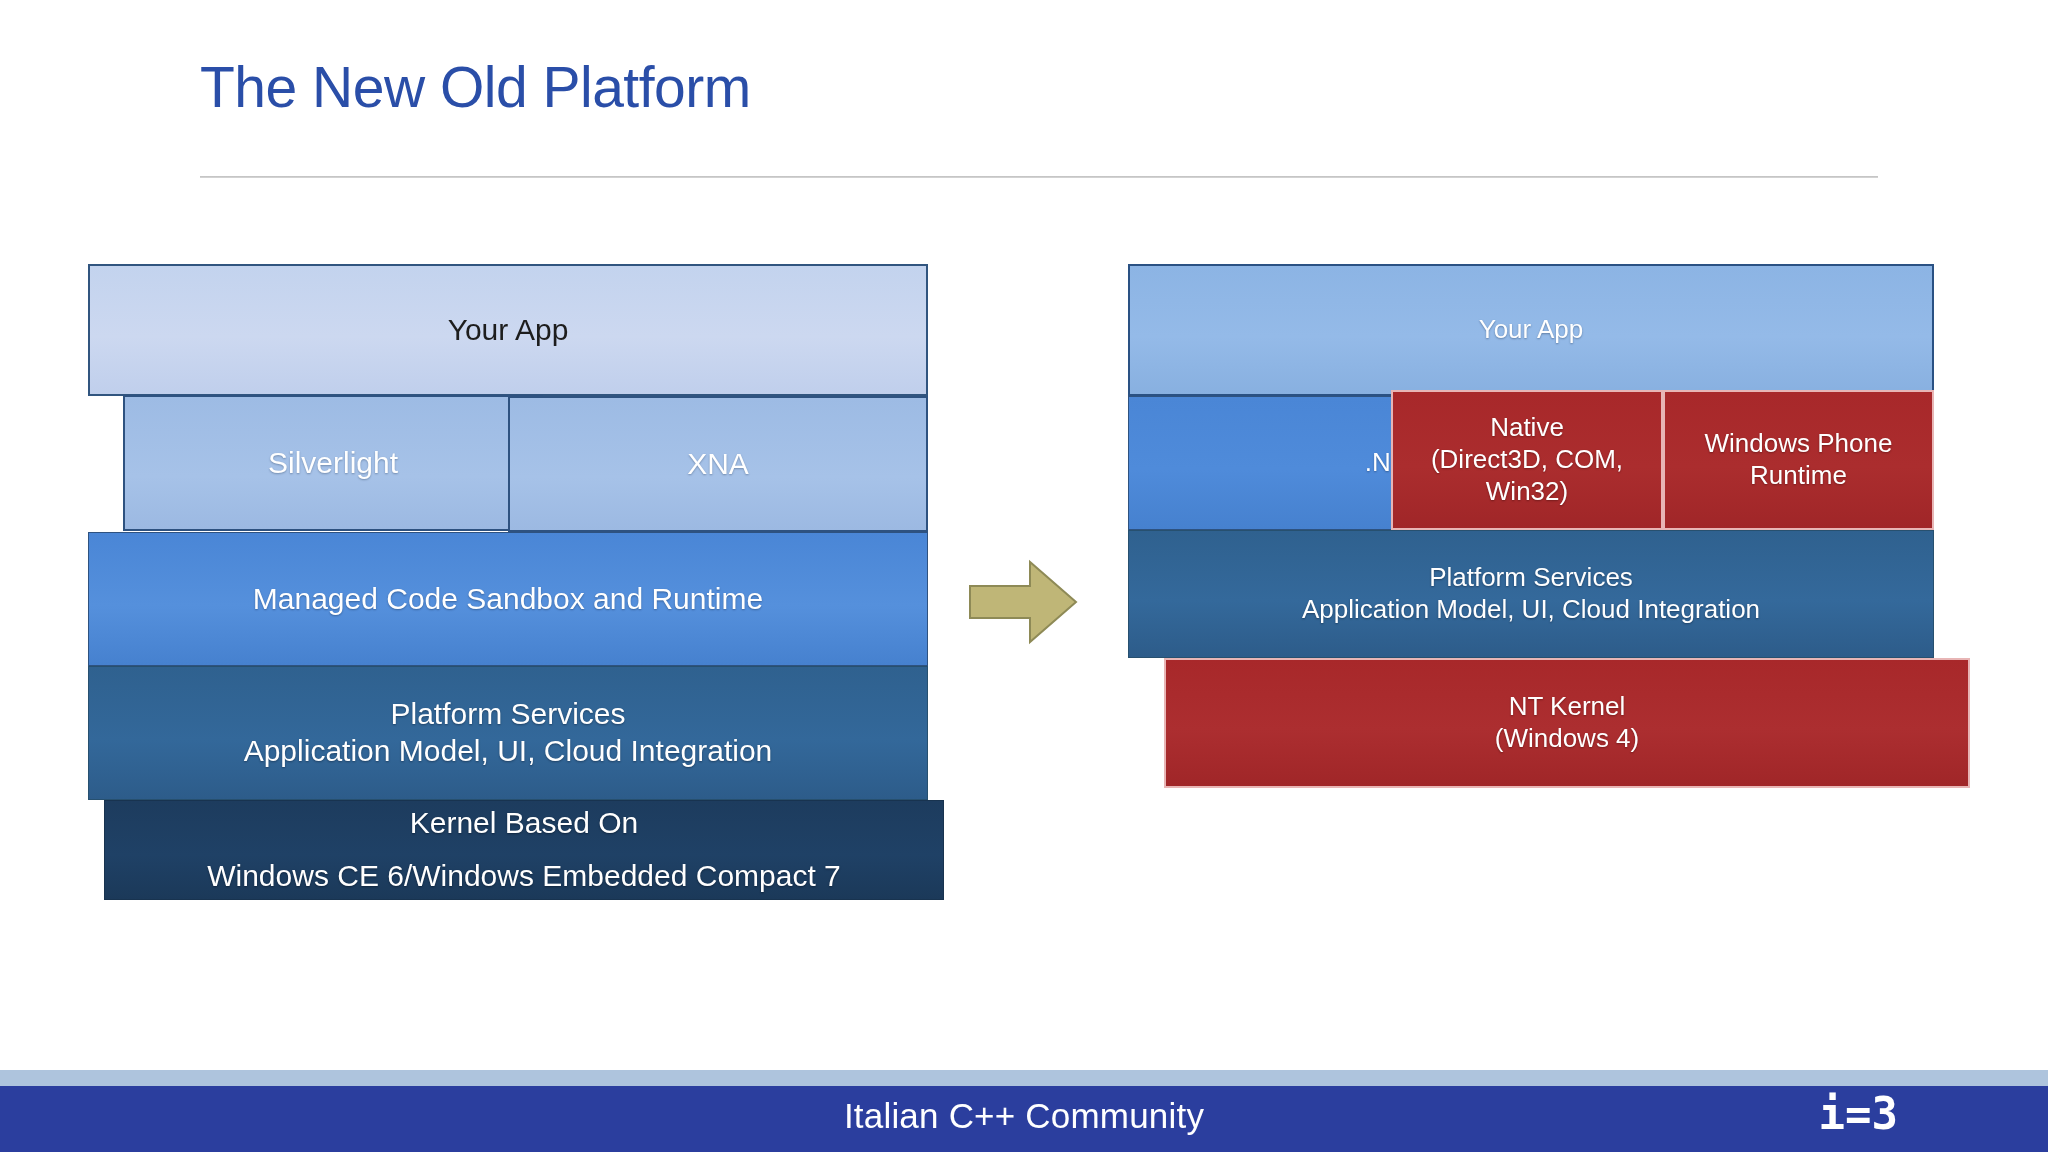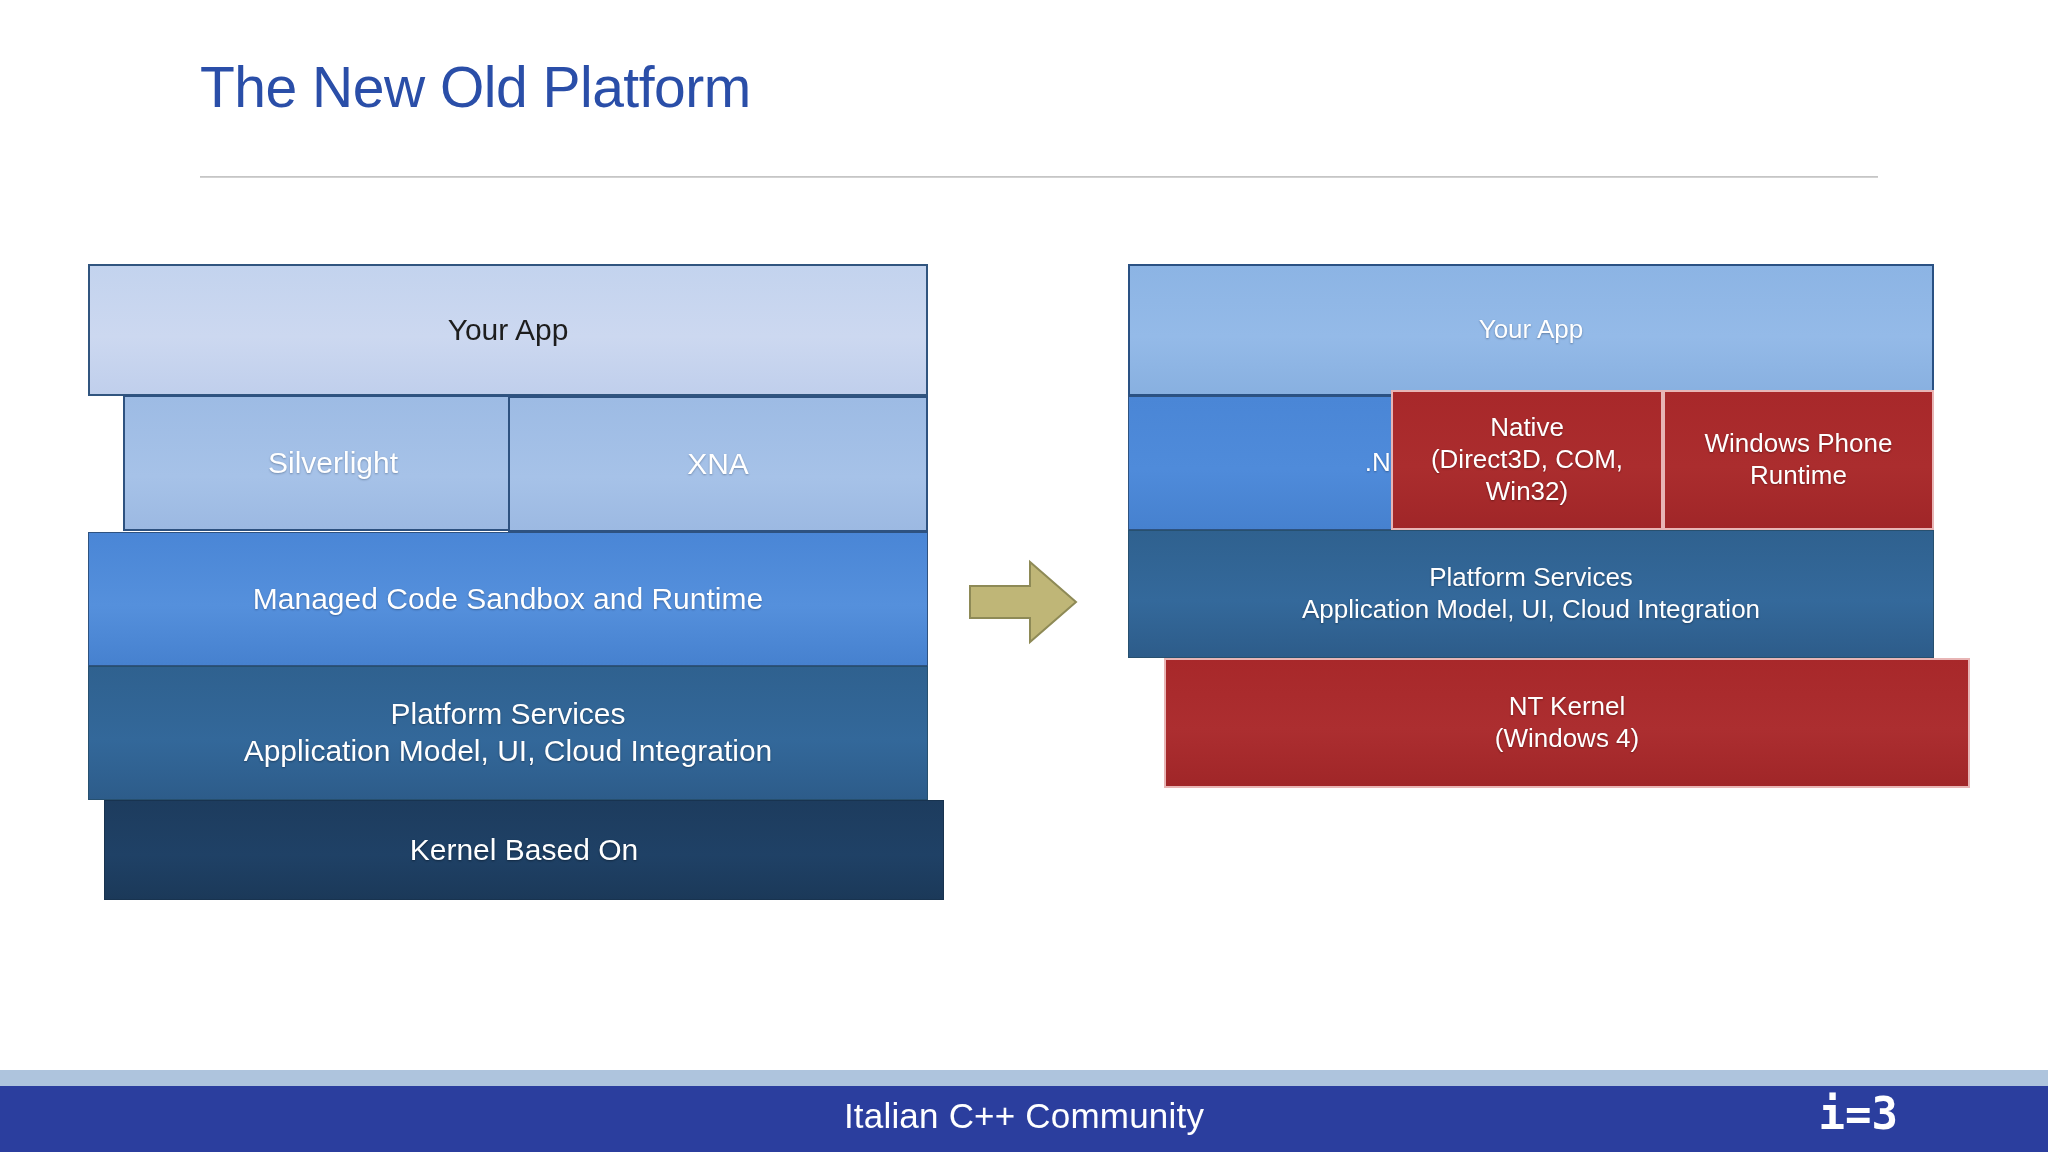--- a/index.html
+++ b/index.html
@@ -200,20 +200,21 @@
     <span class="line">Managed Code Sandbox and Runtime</span>
   </div>
 
   <div class="block lx-platform" style="left:88px; top:666px; width:840px; height:134px;">
     <span class="line">Platform Services</span>
     <span class="line">Application Model, UI, Cloud Integration</span>
   </div>
 
   <div class="block lx-kernel" style="left:104px; top:800px; width:840px; height:100px;gap:16px;">
     <span class="line">Kernel Based On</span>
+    <span class="line">Windows CE 6/Windows Embedded Compact 7</span>
   </div>
 
 </div>
 
 <div id="transition-arrow">
   <svg width="110" height="88" viewBox="0 0 110 88" xmlns="http://www.w3.org/2000/svg">
     <polygon points="2,28 62,28 62,4 108,44 62,84 62,60 2,60" fill="#bfb677" stroke="#8e8a56" stroke-width="2"></polygon>
   </svg>
 </div>
 

